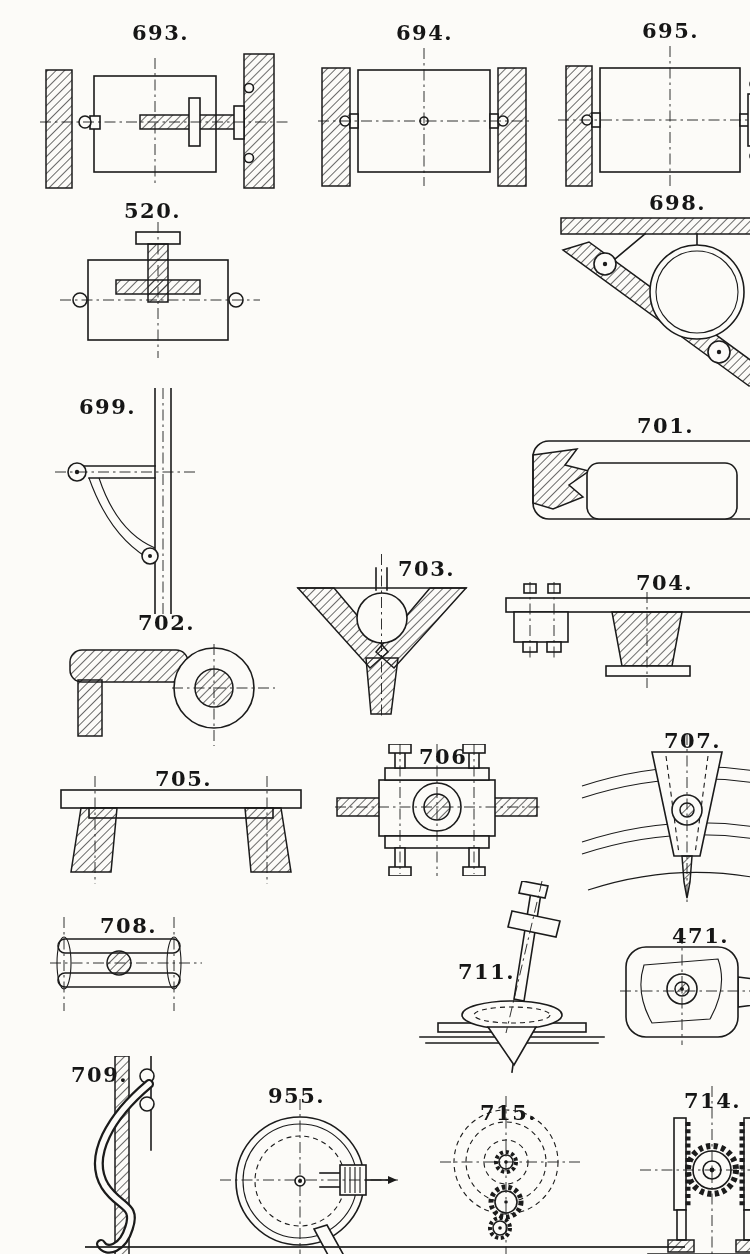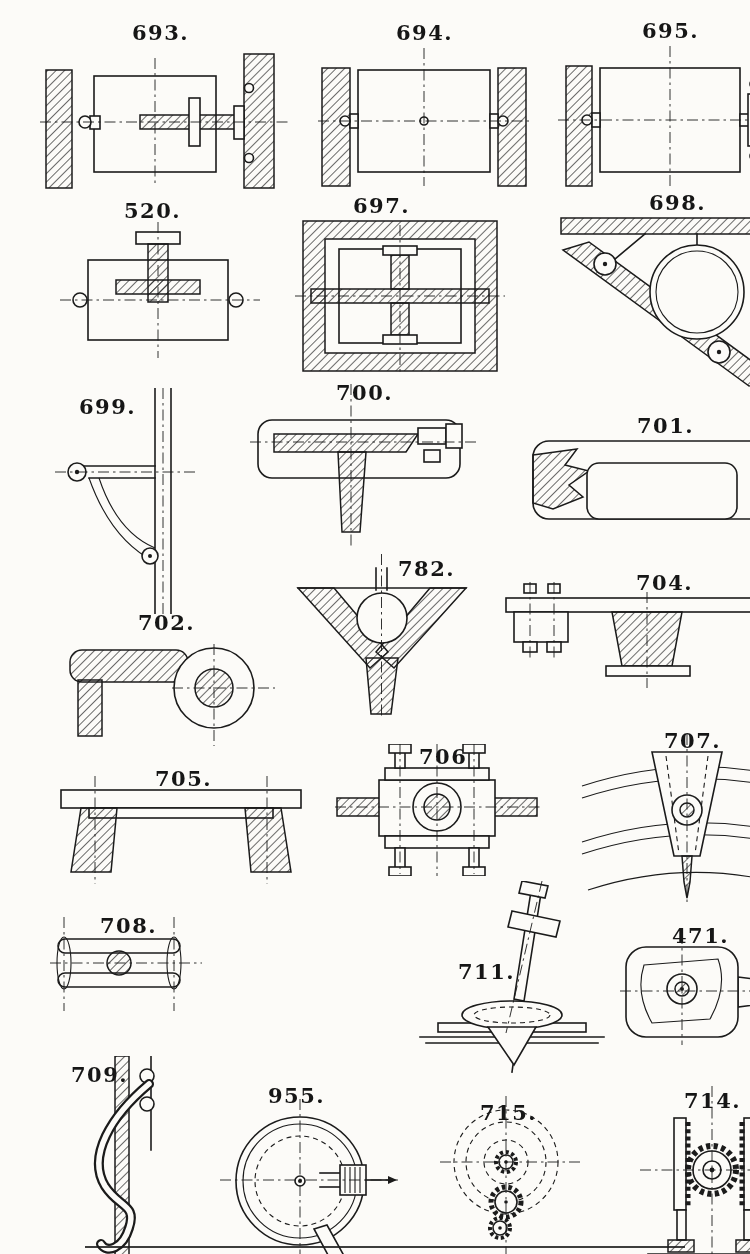--- a/index.html
+++ b/index.html
@@ -100,34 +100,20 @@
       <rect class="wh" x="76" y="36" width="44" height="12"></rect>
       <rect class="ht" x="88" y="48" width="20" height="58"></rect>
       <rect class="ht" x="56" y="84" width="84" height="14"></rect>
       <circle class="wh" cx="20" cy="104" r="7"></circle>
       <circle class="wh" cx="176" cy="104" r="7"></circle>
       <line class="cl" x1="0" y1="104" x2="200" y2="104"></line>
       <line class="cl" x1="98" y1="26" x2="98" y2="162"></line>
     </svg>
   </figure>
 
-  <figure class="fig" style="left:255px;top:175px;width:210px;height:188px">
-    <figcaption class="lbl" style="left:58px;top:2px">697.</figcaption>
-    <svg width="210" height="188" viewBox="0 0 210 188">
-      <path class="ht" fill-rule="evenodd" d="M8,30 H202 V180 H8 Z M30,48 H180 V162 H30 Z"></path>
-      <rect class="wh" x="44" y="58" width="122" height="94"></rect>
-      <rect class="ht" x="16" y="98" width="178" height="14"></rect>
-      <rect class="ht" x="96" y="64" width="18" height="34"></rect>
-      <rect class="ht" x="96" y="112" width="18" height="32"></rect>
-      <rect class="wh" x="88" y="55" width="34" height="9"></rect>
-      <rect class="wh" x="88" y="144" width="34" height="9"></rect>
-      <line class="cl" x1="0" y1="105" x2="210" y2="105"></line>
-      <line class="cl" x1="105" y1="34" x2="105" y2="184"></line>
-    </svg>
-  </figure>
 
   <figure class="fig" style="left:505px;top:172px;width:245px;height:202px">
     <figcaption class="lbl" style="left:104px;top:2px">698.</figcaption>
     <svg width="245" height="202" viewBox="0 0 245 202">
       <rect class="ht" x="16" y="30" width="222" height="16"></rect>
       <polygon class="ht" points="18,62 44,54 230,190 204,198"></polygon>
       <line class="ln" x1="100" y1="46" x2="64" y2="76"></line>
       <line class="ln" x1="152" y1="46" x2="152" y2="60"></line>
       <circle class="wh" cx="152" cy="104" r="47"></circle>
       <circle class="th" cx="152" cy="104" r="41"></circle>
@@ -149,33 +135,20 @@
       <path class="th" d="M34,90 Q56,152 100,174"></path>
       <path class="th" d="M44,90 Q62,144 100,160"></path>
       <circle class="wh" cx="22" cy="84" r="9"></circle>
       <circle class="dot" cx="22" cy="84" r="2.2"></circle>
       <circle class="wh" cx="95" cy="168" r="8"></circle>
       <circle class="dot" cx="95" cy="168" r="2"></circle>
       <line class="cl" x1="0" y1="84" x2="140" y2="84"></line>
     </svg>
   </figure>
 
-  <figure class="fig" style="left:210px;top:362px;width:230px;height:192px">
-    <figcaption class="lbl" style="left:86px;top:2px">700.</figcaption>
-    <svg width="230" height="192" viewBox="0 0 230 192">
-      <rect class="wh" x="8" y="42" width="202" height="58" rx="14"></rect>
-      <polygon class="ht" points="24,56 168,56 156,74 24,74"></polygon>
-      <polygon class="ht" points="88,74 116,74 110,154 92,154"></polygon>
-      <rect class="wh" x="168" y="50" width="28" height="16"></rect>
-      <rect class="wh" x="196" y="46" width="16" height="24"></rect>
-      <rect class="wh" x="174" y="72" width="16" height="12"></rect>
-      <line class="cl" x1="101" y1="6" x2="101" y2="170"></line>
-      <line class="cl" x1="0" y1="64" x2="226" y2="64"></line>
-    </svg>
-  </figure>
 
   <figure class="fig" style="left:485px;top:395px;width:265px;height:135px">
     <figcaption class="lbl" style="left:112px;top:2px">701.</figcaption>
     <svg width="265" height="135" viewBox="0 0 265 135">
       <rect class="wh" x="8" y="30" width="248" height="78" rx="16"></rect>
       <polygon class="ht" points="8,44 52,38 40,54 64,60 44,74 58,86 28,98 8,92"></polygon>
       <rect class="wh" x="62" y="52" width="150" height="56" rx="12"></rect>
     </svg>
   </figure>
 
@@ -185,21 +158,21 @@
       <rect class="ht" x="10" y="42" width="118" height="32" rx="12"></rect>
       <rect class="ht" x="18" y="72" width="24" height="56"></rect>
       <circle class="wh" cx="154" cy="80" r="40"></circle>
       <circle class="ht" cx="154" cy="80" r="19"></circle>
       <line class="cl" x1="112" y1="80" x2="215" y2="80"></line>
       <line class="cl" x1="154" y1="36" x2="154" y2="138"></line>
     </svg>
   </figure>
 
   <figure class="fig" style="left:250px;top:538px;width:185px;height:168px">
-    <figcaption class="lbl" style="left:108px;top:2px">782.</figcaption>
+    <figcaption class="lbl" style="left:108px;top:2px">703.</figcaption>
     <svg width="185" height="168" viewBox="0 0 185 168">
       <polygon class="ht" points="8,34 44,34 98,98 80,114"></polygon>
       <polygon class="ht" points="176,34 140,34 86,98 104,114"></polygon>
       <polygon class="ht" points="76,104 108,104 101,160 81,160"></polygon>
       <circle class="wh" cx="92" cy="64" r="25"></circle>
       <line class="ln" x1="8" y1="34" x2="176" y2="34"></line>
       <line class="ln" x1="86" y1="14" x2="86" y2="36"></line>
       <line class="ln" x1="97" y1="14" x2="97" y2="36"></line>
       <line class="cl" x1="91.5" y1="0" x2="91.5" y2="164"></line>
     </svg>

